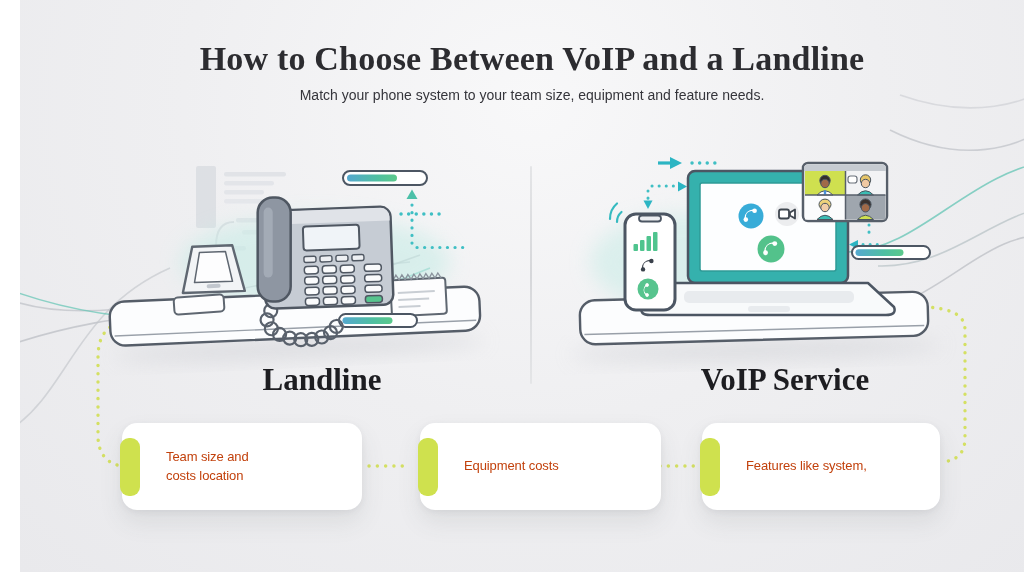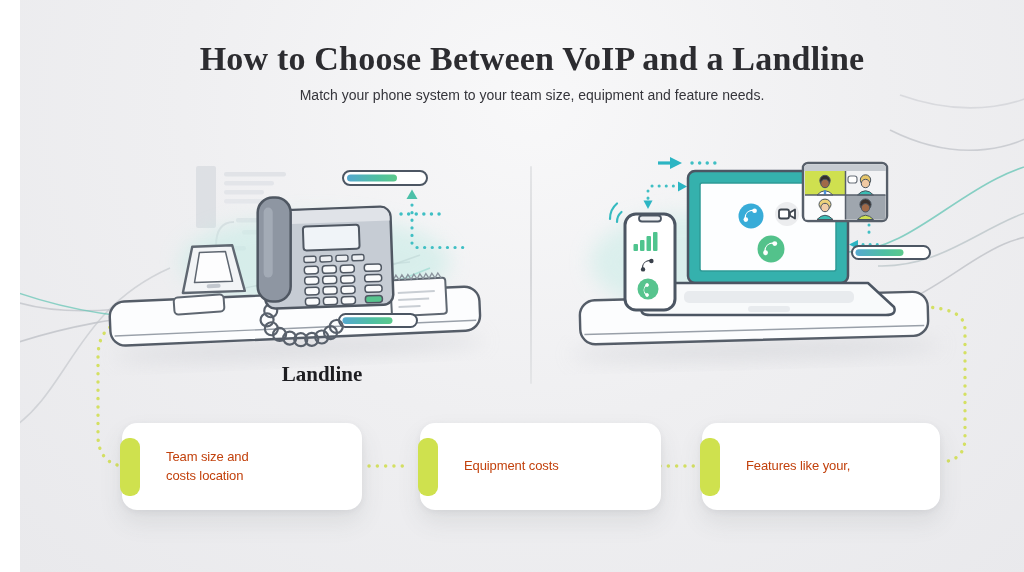--- a/index.html
+++ b/index.html
@@ -19,21 +19,21 @@
     margin:10px 0 0 0;font-family:Liberation Sans, sans-serif;font-weight:500;
     font-size:14px;color:#35353b;
   }
   .divider{
     position:absolute;left:510px;top:166px;width:2px;height:218px;
     background:linear-gradient(#e4e5e7,#d6d7da 50%,#e4e5e7);
     border-radius:1px;
   }
   .panel-label{
     position:absolute;top:362px;width:220px;text-align:center;
-    font-family:"Liberation Serif",serif;font-weight:700;font-size:21px;color:#1d1d21;
+    font-family:"Liberation Serif",serif;font-weight:700;font-size:31px;color:#1d1d21;
   }
   .label-landline{left:192px;}
   .label-voip{left:655px;}
   .card{
     position:absolute;top:423px;height:87px;background:#ffffff;border-radius:15px;
     box-shadow:0 12px 24px rgba(70,74,82,.10),0 2px 6px rgba(70,74,82,.07);
     display:flex;align-items:center;box-sizing:border-box;padding-left:44px;
   }
   .card-1{left:102px;width:240px;}
   .card-2{left:400px;width:241px;}
@@ -292,36 +292,37 @@
   </svg>
 
   <div class="divider"></div>
 
   <header class="hdr">
     <h1>How to Choose Between VoIP and a Landline</h1>
     <p>Match your phone system to your team size, equipment and feature needs.</p>
   </header>
 
   <div class="panel-label label-landline">Landline</div>
+  <div class="panel-label label-voip">VoIP Service</div>
 
   <div class="card card-1">
     <div class="accent"></div>
     <div class="card-text">
       <span>Team size and</span>
       <span>costs location</span>
     </div>
   </div>
 
   <div class="card card-2">
     <div class="accent"></div>
     <div class="card-text">
       <span>Equipment costs</span>
     </div>
   </div>
 
   <div class="card card-3">
     <div class="accent"></div>
     <div class="card-text">
-      <span>Features like your,</span>
+      <span>Features like system,</span>
     </div>
   </div>
 
 </div>
 
 </body></html>

